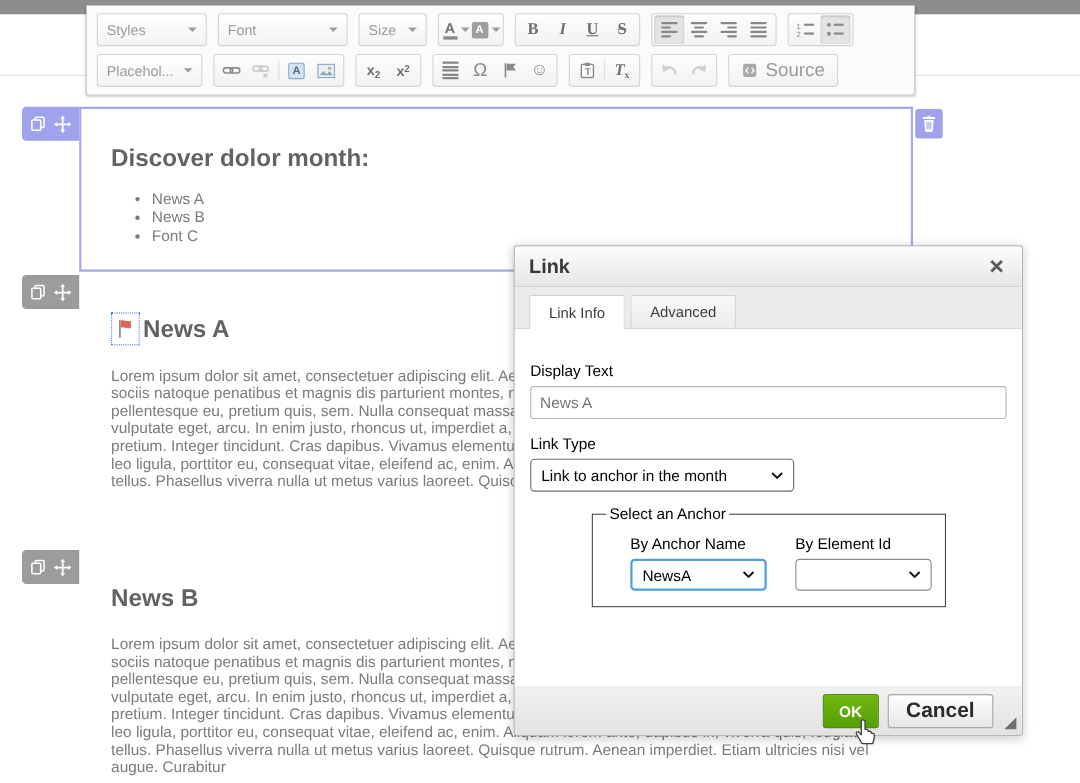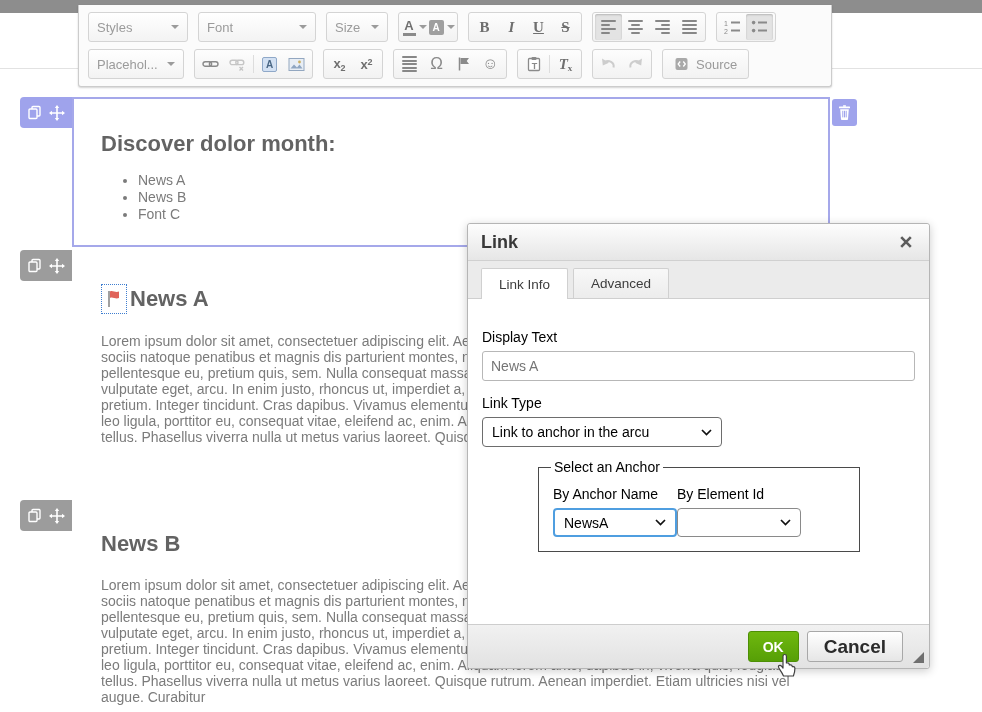--- a/index.html
+++ b/index.html
@@ -39,21 +39,21 @@
   .abox.blue{background:#d3e1f3;border:1px solid #8fa8c8;color:#4a6785;box-sizing:border-box;}
   .ali{display:flex;flex-direction:column;gap:2px;width:15px;}
   .ali i{display:block;height:2px;background:#878787;border-radius:1px;}
   .ali.l i:nth-child(odd){width:15px}.ali.l i:nth-child(even){width:9px}
   .ali.c i{margin:0 auto}.ali.c i:nth-child(odd){width:15px}.ali.c i:nth-child(even){width:9px}
   .ali.r i{align-self:flex-end}.ali.r i:nth-child(odd){width:15px}.ali.r i:nth-child(even){width:9px}
   .ali.j i{width:15px}
   .subsup{font-size:13px;color:#6f6f6f;font-weight:bold;display:flex;align-items:flex-start;}
   .subsup .mk{font-size:9px;}
   .subsup.sub .mk{margin-top:7px;}
-  .srcbtn{display:flex;align-items:center;gap:6px;padding:0 9px;color:#9a9a9a;font-size:13px;height:100%;}
+  .srcbtn{display:flex;align-items:center;gap:6px;padding:0 9px;color:#9a9a9a;font-size:17px;height:100%;}
 
   
   .widget-box{position:absolute;left:72px;top:97px;width:758px;height:150px;box-sizing:border-box;
     border:2px solid #a5a8ea;background:#fff;z-index:2;}
   .wtab{position:absolute;left:20px;width:52px;height:31px;border-radius:4px 0 0 4px;
     display:flex;align-items:center;justify-content:center;gap:7px;z-index:3;}
   .wtab.purple{background:#9fa3ec;--tb:#9fa3ec;top:97px;}
   .wtab.gray1{background:#9c9c9c;--tb:#9c9c9c;top:250px;}
   .wtab.gray2{background:#9c9c9c;--tb:#9c9c9c;top:500px;}
   .wtrash{position:absolute;left:832px;top:99px;width:25px;height:27px;background:#9fa3ec;border-radius:3px;
@@ -86,21 +86,21 @@
   .dlg-label.first{margin-top:16px;}
   .dlg-input{width:100%;box-sizing:border-box;height:30px;border:1px solid #b7b7b7;border-radius:3px;
     padding:0 8px;font-size:14px;color:#757575;font-family:"Liberation Sans",sans-serif;background:#fff;outline:none;}
   .sel{box-sizing:border-box;height:30px;border:1px solid #6d6d6d;border-radius:4px;background:#fff;
     display:flex;align-items:center;justify-content:space-between;padding:0 9px;font-size:14px;color:#000;}
   .sel .chev{flex:none;margin-left:6px;}
   .sel.focus{border:2px solid #4f9ee0;}
   .fieldset{margin:20px 0 0 56px;width:322px;box-sizing:border-box;border:1px solid #4a4a4a;
     padding:4px 14px 14px;position:relative;}
   .legend{position:absolute;top:-9px;left:12px;background:#fff;padding:0 3px;font-size:14px;color:#000;}
-  .fs-cols{display:flex;margin-top:14px;}
+  .fs-cols{display:flex;gap:26px;margin-top:14px;margin-left:20px;}
   .fs-col .dlg-label{margin:0 0 6px;}
   .fs-col .sel{width:124px;height:29px;}
   .dlg-footer{height:43px;flex:none;background:linear-gradient(#f1f1f1,#e2e2e2);border-top:1px solid #cdcdcd;
     border-radius:0 0 3px 3px;display:flex;align-items:center;justify-content:flex-end;gap:8px;
     padding-right:26px;position:relative;}
   .btn-ok{box-sizing:border-box;height:31px;padding:0 14px;border:1px solid #4d8f05;border-radius:3px;
     background:linear-gradient(#6fb80f,#569f06);color:#fff;font-weight:bold;font-size:14px;
     display:flex;align-items:center;justify-content:center;}
   .btn-cancel{box-sizing:border-box;height:31px;padding:0 16px;border:1px solid #a8a8a8;border-radius:3px;
     background:linear-gradient(#fff,#e6e6e6);color:#2b2b2b;font-weight:bold;font-size:19px;
@@ -409,21 +409,21 @@
     </div>
     <div class="dlg-tabs">
       <div class="dtab active">Link Info</div>
       <div class="dtab">Advanced</div>
     </div>
     <div class="dlg-body">
       <div class="dlg-label first">Display Text</div>
       <input class="dlg-input" type="text" value="News A" style="">
       <div class="dlg-label">Link Type</div>
       <div class="sel" style="width:240px">
-        <span>Link to anchor in the arcu</span>
+        <span>Link to anchor in the month</span>
         <svg class="chev" width="11" height="7" viewBox="0 0 11 7">
           <path d="M1 1 l4.5 4.5 L10 1" stroke="#111" stroke-width="1.7" fill="none"></path>
         </svg>
       </div>
       <div class="fieldset">
         <span class="legend">Select an Anchor</span>
         <div class="fs-cols">
           <div class="fs-col">
             <div class="dlg-label">By Anchor Name</div>
             <div class="sel focus">

